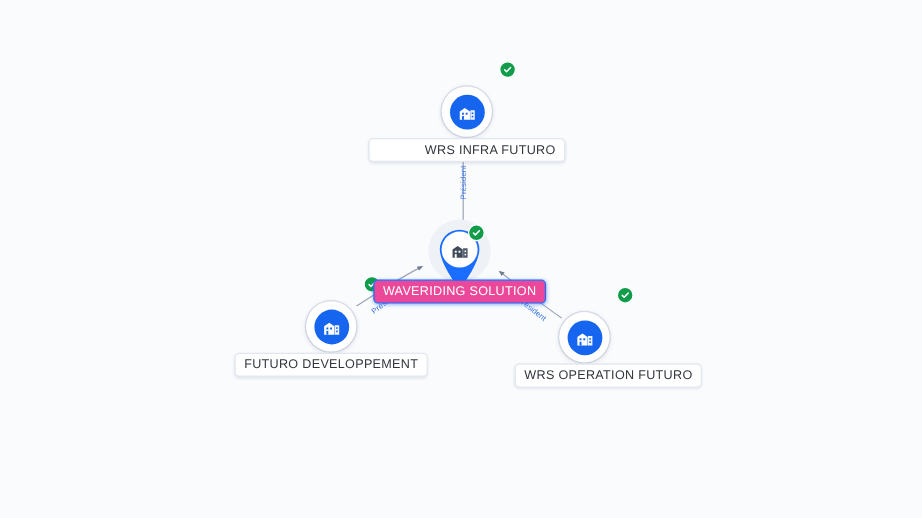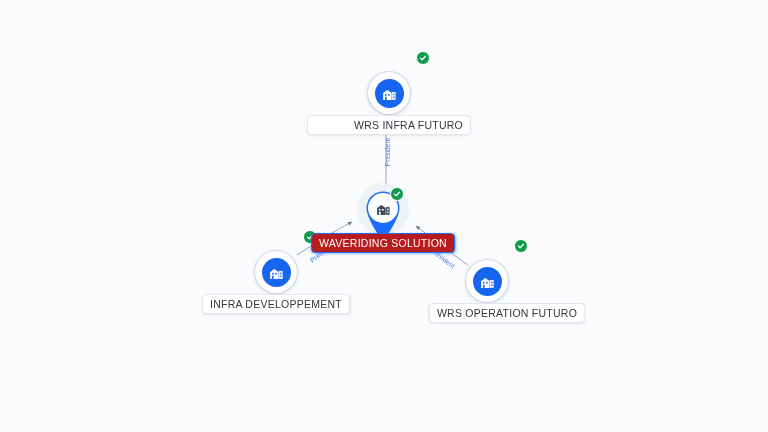--- a/index.html
+++ b/index.html
@@ -121,21 +121,21 @@
     letter-spacing: 0.25px;
     color: #32373f;
     background: #ffffff;
     border: 1px solid #e2e7ef;
     border-radius: 4px;
     padding: 3px 7px 3px 7px;
     box-shadow: 0 1px 2px rgba(35,55,95,0.10);
   }
   .node-label.selected {
     color: #ffffff;
-    background: #b91c1c;
+    background: #ec4899;
     border-color: #1a6dff;
     box-shadow: 0 1px 3px rgba(26,109,255,0.45);
     z-index: 6;
   }
 
   
   .edge-label {
     position: absolute;
     font-size: 6.5px;
     color: #3b74e8;
@@ -244,21 +244,21 @@
           <rect x="17.1" y="12.3" width="1.9" height="1.9" fill="#1565ef"></rect>
           <rect x="17.1" y="16.2" width="1.9" height="1.9" fill="#1565ef"></rect>
         </svg>
       </div>
       <div class="badge-check badge-on-circle">
         <svg width="8" height="8" viewBox="0 0 12 12">
           <path d="M2.3 6.2l2.4 2.4 5-5.2" fill="none" stroke="#ffffff" stroke-width="1.9" stroke-linecap="round" stroke-linejoin="round"></path>
         </svg>
       </div>
     </div>
-    <div class="node-label" style="left:0px; top:22px;">INFRA DEVELOPPEMENT</div>
+    <div class="node-label" style="left:0px; top:22px;">FUTURO DEVELOPPEMENT</div>
   </div>
 
   <div class="node" style="left:487px; top:281px;">
     <div class="node-circle">
       <div class="icon-disc">
         <svg width="17" height="17" viewBox="0 0 24 24">
           <path d="M3 21V11.2L9 7l6 4.2V21H3z" fill="#ffffff"></path>
           <path d="M15.4 21V9.8h5.3V21h-5.3z" fill="#ffffff" opacity="0.92"></path>
           <rect x="5.6" y="12.6" width="2.3" height="2.3" fill="#1565ef"></rect>
           <rect x="10" y="12.6" width="2.3" height="2.3" fill="#1565ef"></rect>

